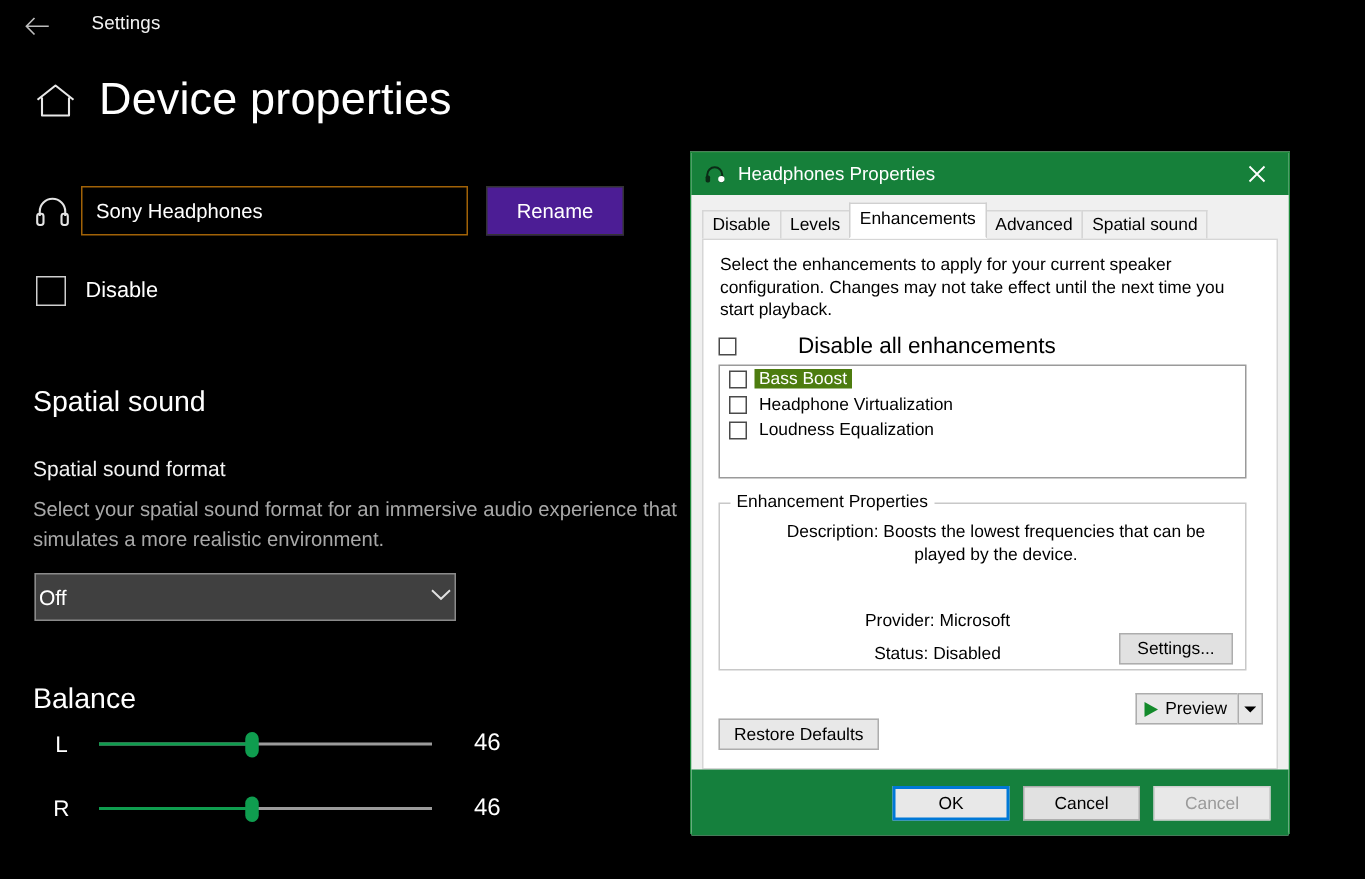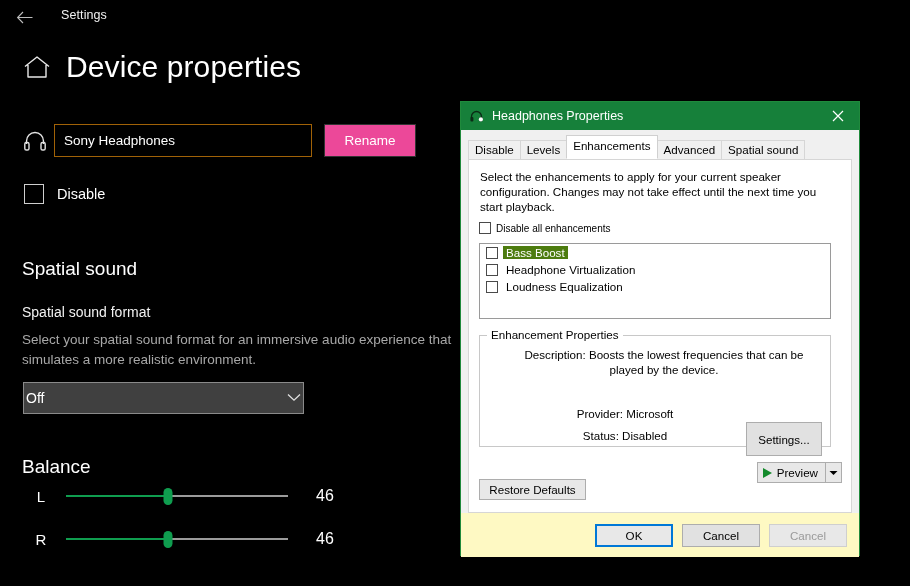--- a/index.html
+++ b/index.html
@@ -35,21 +35,21 @@
   .device-row { position:absolute; left:22px; top:124px; display:flex; align-items:center; }
   .hp-icon { width:26px; height:26px; margin-right:6px; display:block; }
   .device-name-box {
     width:258px; height:33px; background:#000;
     border:1px solid #a16207; color:#fff;
     font-family:"Liberation Sans", sans-serif; font-size:13.5px;
     padding:0 9px; outline:none;
   }
   .rename-btn {
     margin-left:12px; width:92px; height:33px;
-    background:#ec4899; border:1px solid #333333; color:#fff;
+    background:#4c1d95; border:1px solid #333333; color:#fff;
     font-family:"Liberation Sans", sans-serif; font-size:13.5px;
     cursor:pointer;
   }
 
   .disable-row { position:absolute; left:24px; top:184px; display:flex; align-items:center; }
   .cb-square {
     width:20px; height:20px; border:1px solid #cfcfcf; background:#000;
     display:inline-block; margin-right:13px;
   }
   .disable-label { font-size:14.5px; color:#fff; }
@@ -137,21 +137,21 @@
   .enh-desc {
     position:absolute; left:11px; top:9px; width:355px;
     font-size:11.6px; line-height:15px; color:#000;
   }
 
   .disable-all-row { position:absolute; left:10px; top:62px; display:flex; align-items:center; cursor:pointer; }
   .win-cb {
     width:12px; height:12px; border:1px solid #4a4a4a; background:#fff;
     display:inline-block; margin-right:5px;
   }
-  .win-cb-label { font-size:10px; color:#000; }
+  .win-cb-label { font-size:15px; color:#000;margin-left:36px; }
 
   .enh-list {
     position:absolute; left:10px; top:83px; width:352px; height:76px;
     border:1px solid #9a9a9a; background:#fff;
   }
   .enh-item {
     display:flex; align-items:center; height:17px; padding-left:6px; cursor:pointer;
   }
   .enh-item .enh-text { font-size:11.6px; color:#000; padding:0 3px; }
   .enh-item.selected .enh-text { background:#4d7c0f; color:#fff; }
@@ -164,21 +164,21 @@
     position:absolute; left:7px; top:-8px; background:#fff;
     padding:0 4px; font-size:11.6px; color:#000;
   }
   .gb-desc {
     position:absolute; left:34px; top:11px; width:300px;
     font-size:11.6px; line-height:15px; color:#000; text-align:center;
   }
   .gb-provider { position:absolute; left:0; top:71px; width:290px; text-align:center; font-size:11.6px; }
   .gb-status   { position:absolute; left:0; top:93px; width:290px; text-align:center; font-size:11.6px; }
   .settings-btn {
-    position:absolute; right:8px; top:86px; width:76px; height:34px;
+    position:absolute; right:8px; top:86px; width:76px; height:21px;
     background:#e1e1e1; border:1px solid #adadad; font-size:11.6px;
     font-family:"Liberation Sans", sans-serif; cursor:pointer; color:#000;
   }
 
   .restore-btn {
     position:absolute; left:10px; bottom:12px; width:107px; height:21px;
     background:#e8e8e8; border:1px solid #adadad; font-size:11.6px;
     font-family:"Liberation Sans", sans-serif; cursor:pointer; color:#000;
   }
   .preview-wrap {
@@ -195,21 +195,21 @@
     margin-right:5px;
   }
   .preview-drop {
     width:17px; height:21px; background:#e8e8e8; border:1px solid #adadad;
     display:flex; align-items:center; justify-content:center;
     font-size:8px; cursor:pointer; color:#000;
   }
 
   .dlg-footer {
     position:absolute; left:0; right:0; bottom:0; height:44px;
-    background:#fef9c3; display:flex; align-items:center;
+    background:#15803d; display:flex; align-items:center;
     justify-content:flex-end; padding-right:12px;
   }
   .footer-btn {
     width:78px; height:23px; margin-left:9px;
     background:#e1e1e1; border:1px solid #adadad; color:#000;
     font-family:"Liberation Sans", sans-serif; font-size:11.6px; cursor:pointer;
   }
   .footer-btn.default { background:#e8e8e8; border:2px solid #0078d7; }
   .footer-btn.disabled { color:#9a9a9a; background:#e8e8e8; border:1px solid #cfcfcf; cursor:default; }
 </style>

